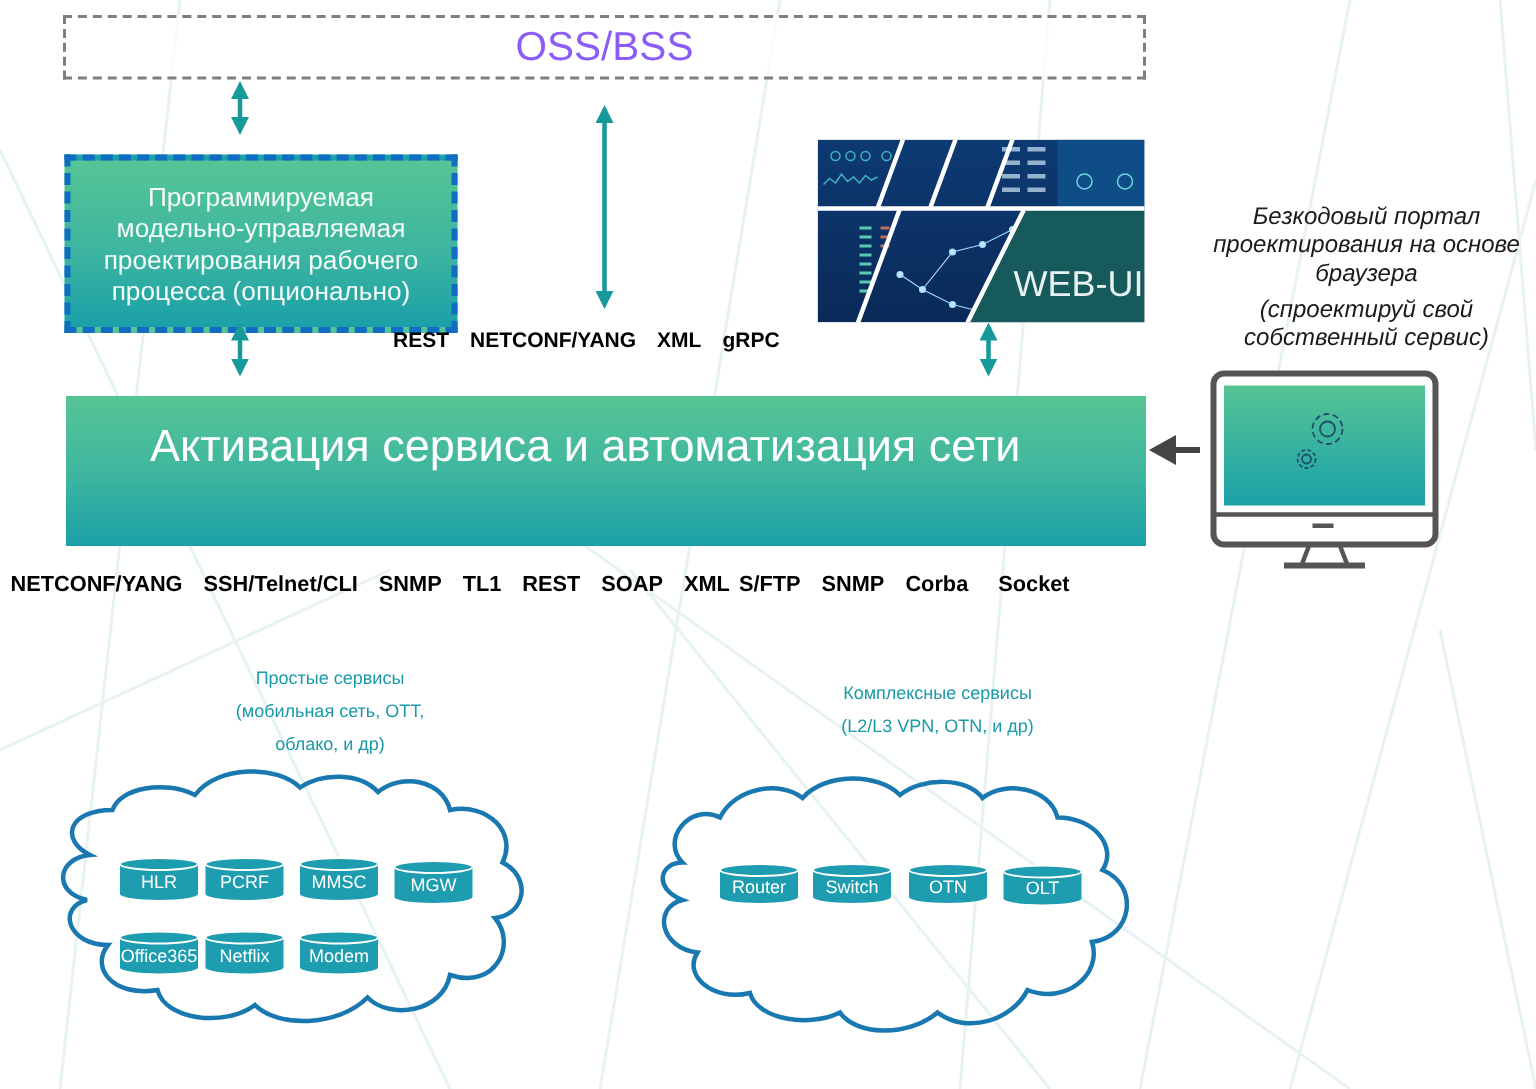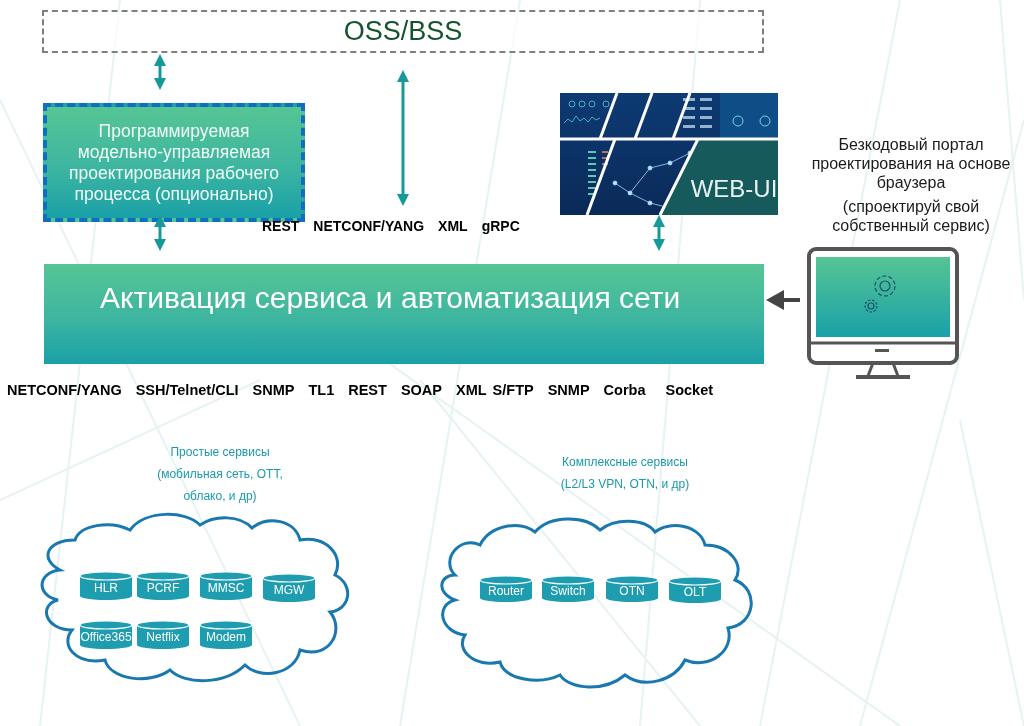--- a/index.html
+++ b/index.html
@@ -1,37 +1,37 @@
 <!DOCTYPE html>
 <html><head>
 <meta charset="utf-8">
 <style>
   html, body { margin:0; padding:0; }
   body { width:1024px; height:726px; position:relative; overflow:hidden; background:#ffffff; font-family:"Liberation Sans", sans-serif; }
   .bg-lines { position:absolute; left:0; top:0; width:1024px; height:726px; }
   .abs { position:absolute; }
 
   .oss-box { left:42px; top:10px; width:722px; height:43px; border:2px dashed #7f7f7f; box-sizing:border-box; background:rgba(255,255,255,0.7);
-             display:flex; align-items:center; justify-content:center; color:#14532d; font-size:27px; }
+             display:flex; align-items:center; justify-content:center; color:#8b5cf6; font-size:27px; }
 
   .grad { background:linear-gradient(to bottom, #56c595 0%, #3db5a0 55%, #1aa0a8 100%);margin-top:12px; }
 
   .workflow-box { left:43px; top:91px; width:262px; height:119px; border:4px dashed #0f6ec2; box-sizing:border-box;
                   display:flex; align-items:center; justify-content:center; text-align:center; color:#f2fbf7; font-size:17.5px; line-height:21px; }
 
   .activation-box { left:44px; top:252px; width:720px; height:100px; box-sizing:border-box; color:#ffffff; font-size:30px;padding-left:30px; }
   .activation-box span { position:absolute; left:56px; top:17px; }
 
   .proto-top { left:262px; top:218px; font-weight:bold; font-size:14px; color:#000; word-spacing:0; white-space:nowrap; }
   .proto-top span { margin-right:14px; }
   .proto-bottom { left:7px; top:382px; font-weight:bold; font-size:14.5px; color:#000; white-space:nowrap; }
   .proto-bottom span { margin-right:14px; }
 
-  .webui { left:545px; top:93px; width:248px; height:122px; overflow:hidden; background:#ffffff;text-align:center; }
-  .portal-text { left:798px; top:135px; width:226px; text-align:center; font-size:16px; line-height:19px; color:#1b1b1b; }
+  .webui { left:545px; top:93px; width:248px; height:122px; overflow:hidden; background:#ffffff; }
+  .portal-text { left:798px; top:135px; width:226px; text-align:center; font-size:16px; line-height:19px; color:#1b1b1b;font-style:italic; }
   .portal-text .sub { margin-top:5px; }
 
   .section-title { text-align:center; color:#1a9aa8; font-size:12px; line-height:22px; }
   .simple-title { left:80px; top:441px; width:280px; }
   .complex-title { left:470px; top:451px; width:310px; }
 
   .svg-layer { position:absolute; left:0; top:0; width:1024px; height:726px; pointer-events:none; }
   .svg-layer * { pointer-events:auto; }
 
   .cyl-label { font-family:"Liberation Sans", sans-serif; font-size:12px; fill:#ffffff; text-anchor:middle; }

